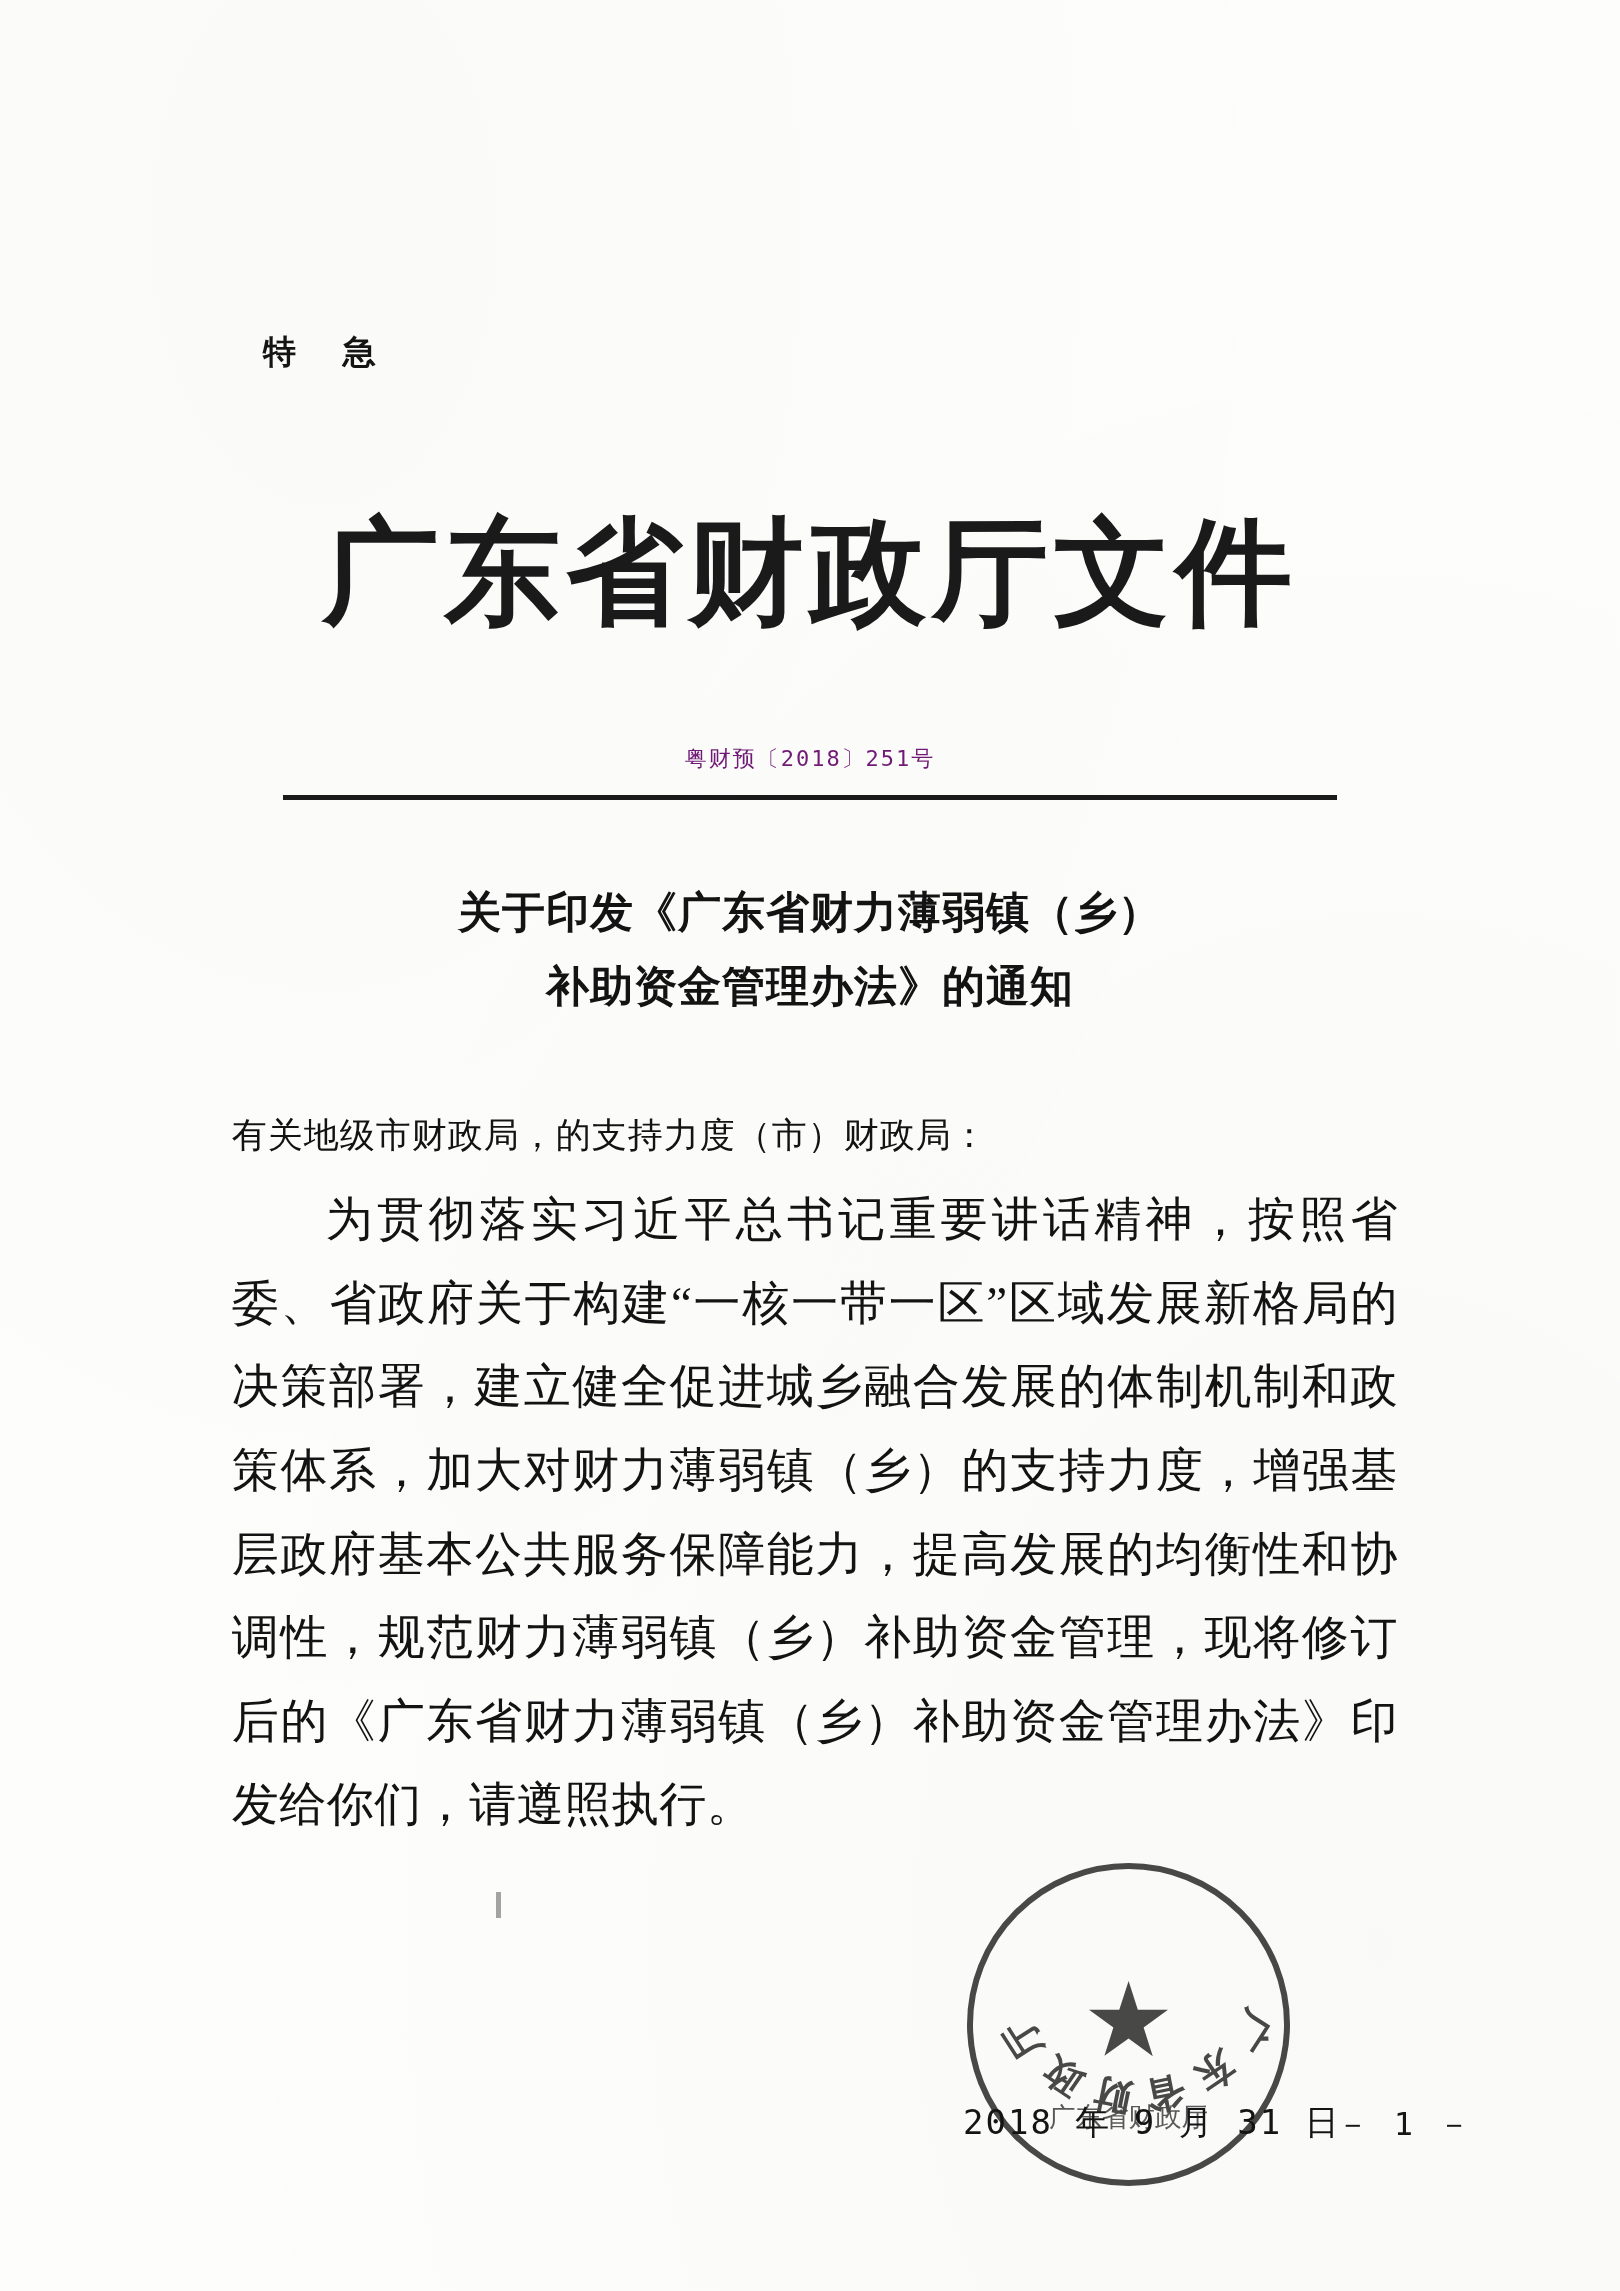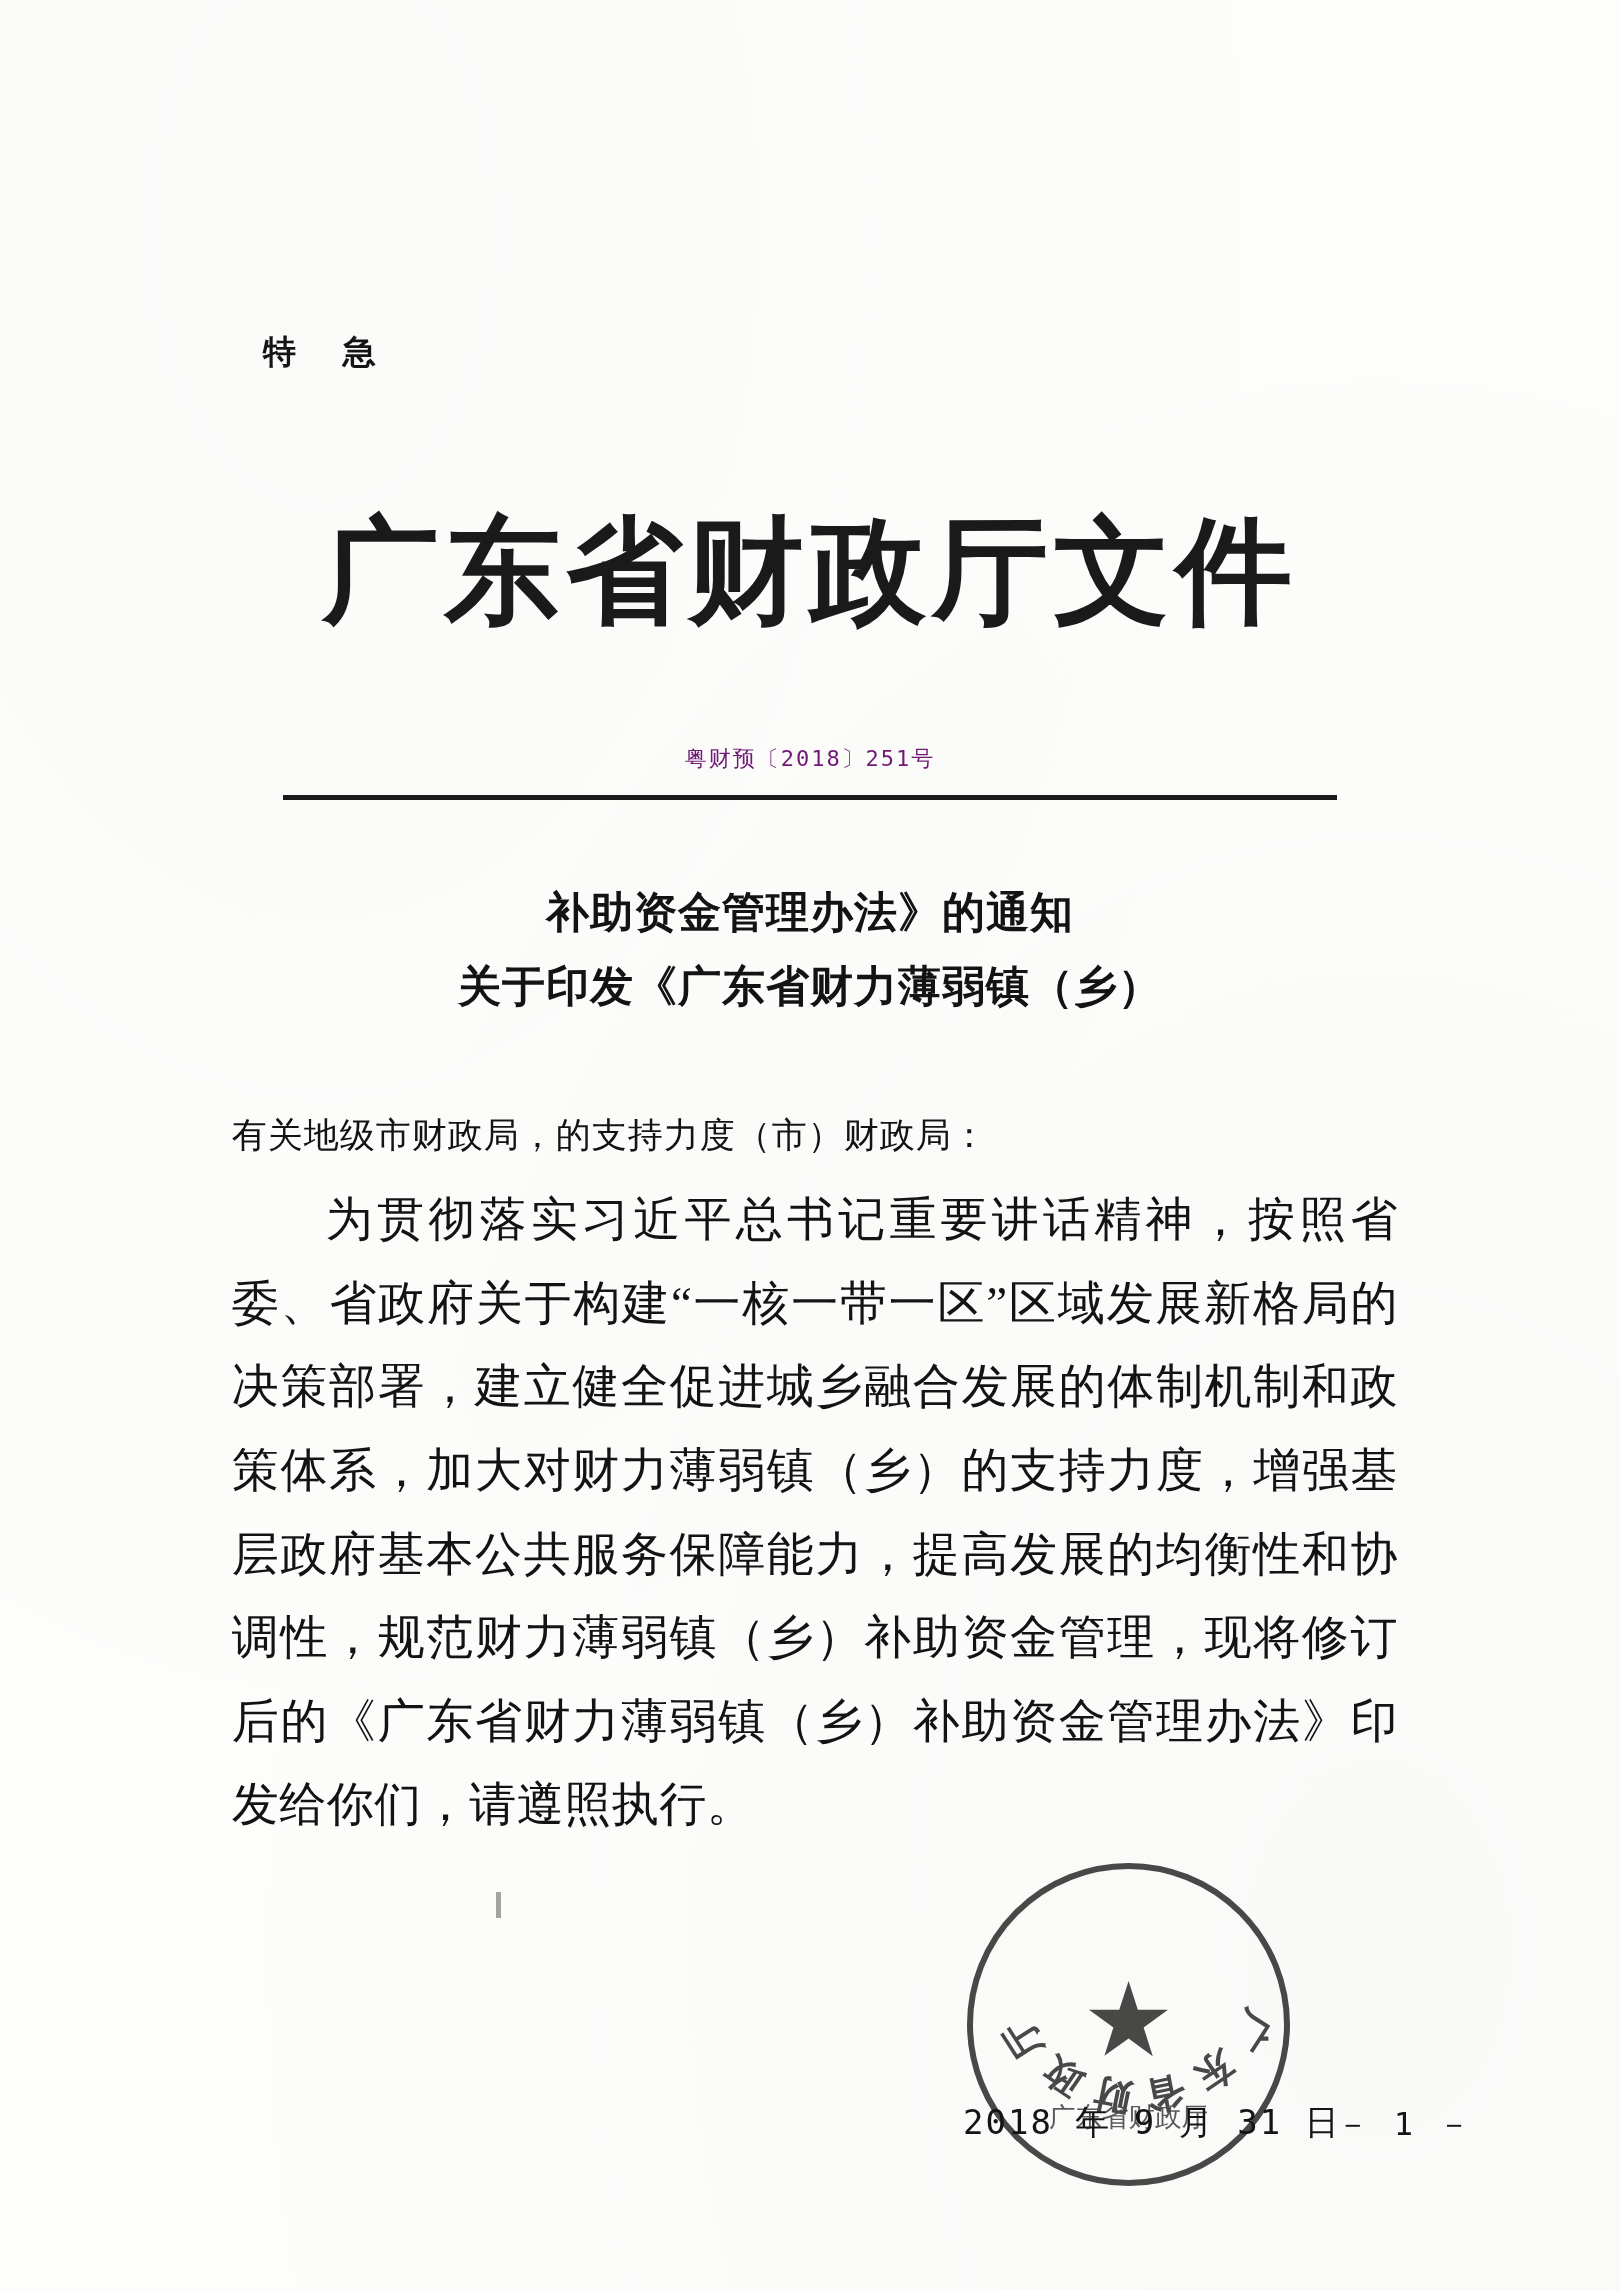--- a/index.html
+++ b/index.html
@@ -41,21 +41,21 @@
     font-family: "DejaVu Serif", "Liberation Serif", serif;
     font-weight: bold;
     font-size: 33px;
     letter-spacing: 17.6px;
     color: #141414;
     margin-left: 41px;
   }
 
   .doc-title {
     text-align: center;
-    font-family: Liberation Serif, serif;
+    font-family: Liberation Sans, sans-serif;
     font-weight: bold;
     font-size: 116px;
     letter-spacing: 5.9px;
     color: #1a1a1a;
     margin-top: 137px;
     line-height: 1.05;
     white-space: nowrap;
   }
 
   .doc-number {
@@ -194,22 +194,22 @@
 
     <div class="urgent-mark">特 急</div>
 
     <div class="doc-title">广东省财政厅文件</div>
 
     <div class="doc-number">粤财预〔2018〕251号</div>
 
     <div class="rule"></div>
 
     <div class="subject">
+      <span class="line">关于印发《广东省财力薄弱镇（乡）</span>
       <span class="line">补助资金管理办法》的通知</span>
-      <span class="line">关于印发《广东省财力薄弱镇（乡）</span>
     </div>
 
     <div class="recipient">有关地级市财政局，的支持力度（市）财政局：</div>
 
     <div class="body-text">
       <p>为贯彻落实习近平总书记重要讲话精神，按照省委、省政府关于构建“一核一带一区”区域发展新格局的决策部署，建立健全促进城乡融合发展的体制机制和政策体系，加大对财力薄弱镇（乡）的支持力度，增强基层政府基本公共服务保障能力，提高发展的均衡性和协调性，规范财力薄弱镇（乡）补助资金管理，现将修订后的《广东省财力薄弱镇（乡）补助资金管理办法》印发给你们，请遵照执行。</p>
     </div>
 
     <div class="seal-area">
       <div class="stray-dot"></div>

